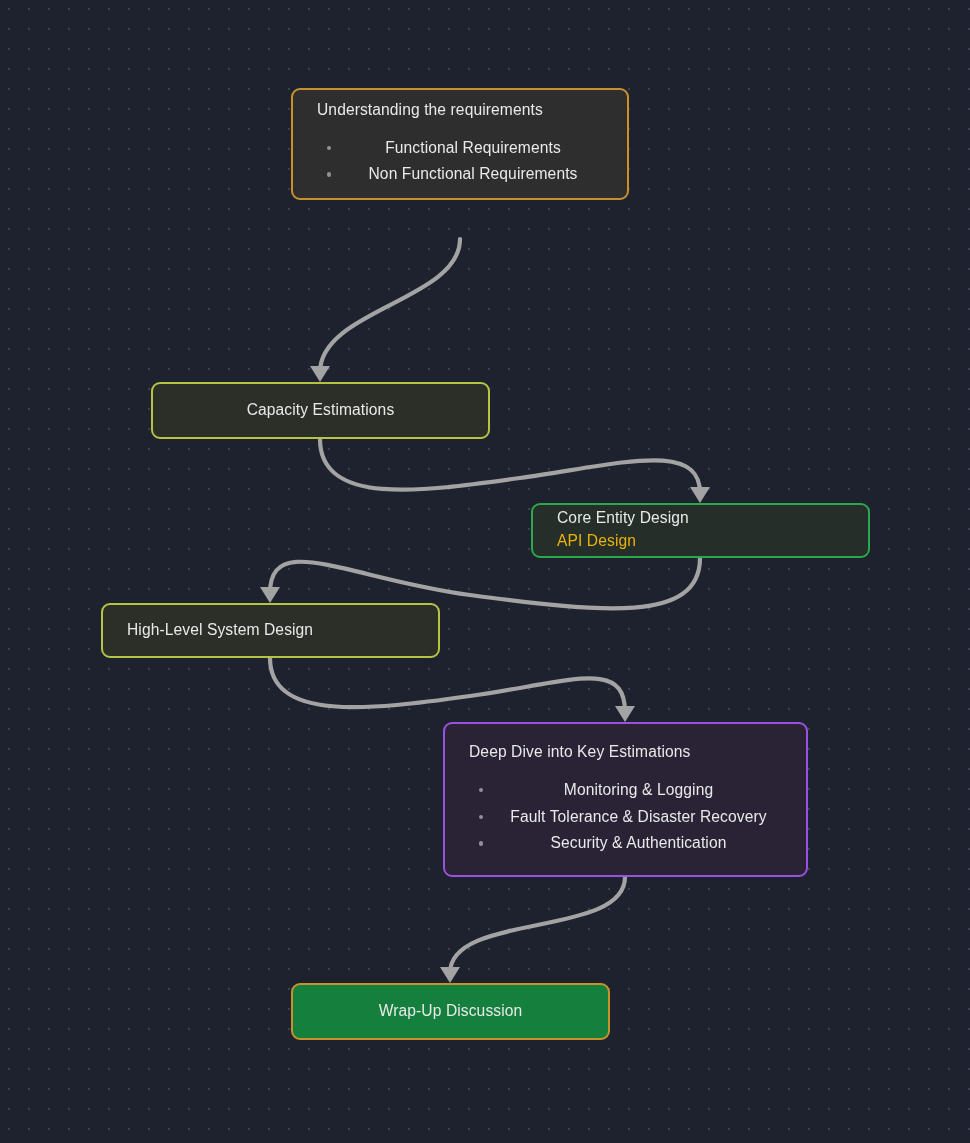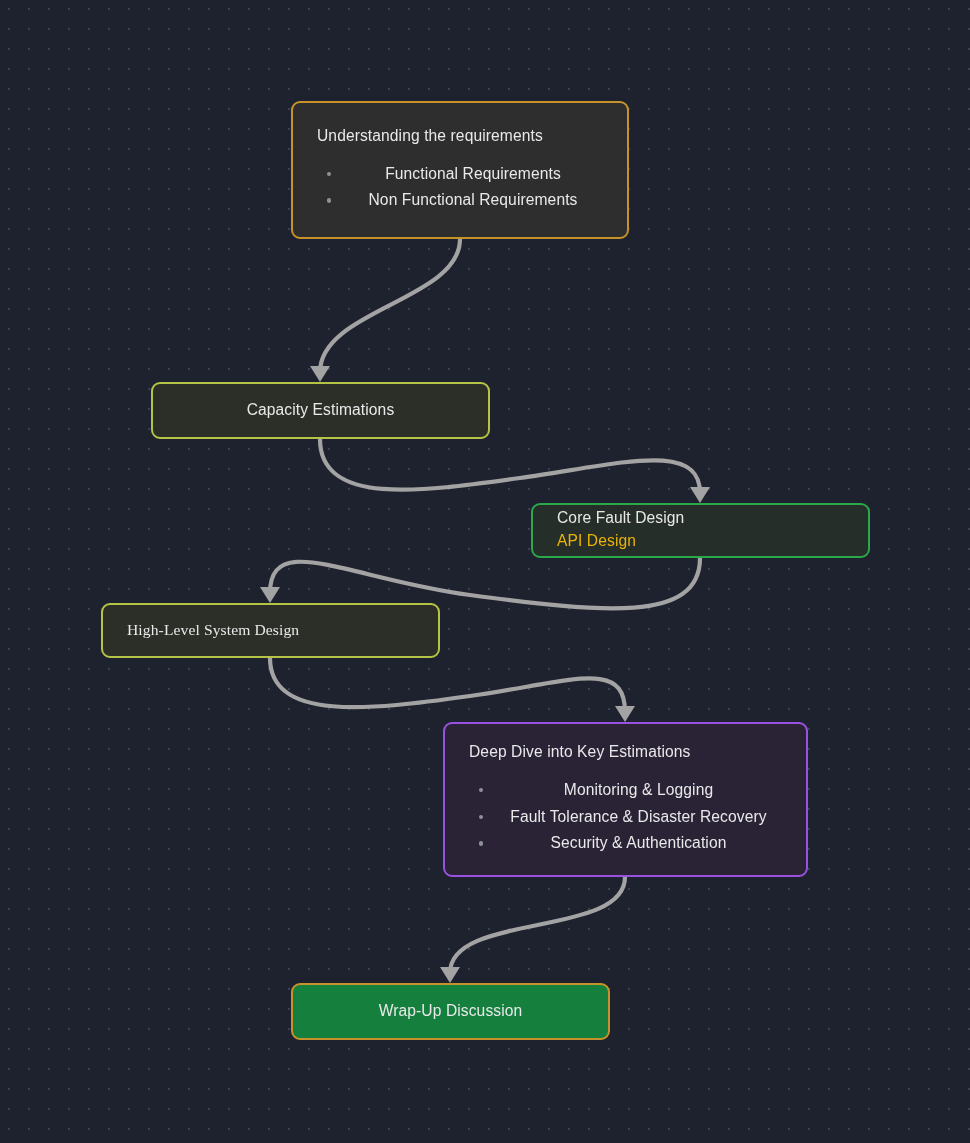--- a/index.html
+++ b/index.html
@@ -97,21 +97,21 @@
 
   .node-subtitle {
     color: #eab308;
     font-size: 15.6px;
     line-height: 1.52;
     letter-spacing: 0.1px;
     white-space: nowrap;
   }
 
   
-  #node-requirements { left: 291px; top: 101px;  width: 338px; height: 138px; }
+  #node-requirements { left: 291px; top: 88px;  width: 338px; height: 112px; }
   #node-capacity     { left: 151px; top: 382px;  width: 339px; height: 57px; align-items: center;  }
   #node-core-entity  { left: 531px; top: 503px;  width: 339px; height: 55px;  }
   #node-high-level   { left: 101px; top: 603px;  width: 339px; height: 55px;  }
   #node-deep-dive    { left: 443px; top: 722px;  width: 365px; height: 155px; }
   #node-wrap-up      { left: 291px; top: 983px;  width: 319px; height: 57px;  }
 </style>
 </head>
 <body>
 
 <div id="canvas"></div>
@@ -150,25 +150,25 @@
     <li>Functional Requirements</li>
     <li>Non Functional Requirements</li>
   </ul>
 </div>
 
 <div class="node" id="node-capacity" style="border-color:#b5c444; background:#2c2f28;">
   <div class="node-title">Capacity Estimations</div>
 </div>
 
 <div class="node" id="node-core-entity" style="border-color:#2aa84a; background:#252e29;">
-  <div class="node-title">Core Fault Design</div>
+  <div class="node-title">Core Entity Design</div>
   <div class="node-subtitle">API Design</div>
 </div>
 
-<div class="node" id="node-high-level" style="border-color:#b5c444; background:#2c2f28;font-family:Liberation Serif, serif;">
+<div class="node" id="node-high-level" style="border-color:#b5c444; background:#2c2f28;">
   <div class="node-title">High-Level System Design</div>
 </div>
 
 <div class="node" id="node-deep-dive" style="border-color:#9b51e0; background:#2a2336;">
   <div class="node-title">Deep Dive into Key Estimations</div>
   <ul class="node-list">
     <li>Monitoring &amp; Logging</li>
     <li>Fault Tolerance &amp; Disaster Recovery</li>
     <li>Security &amp; Authentication</li>
   </ul>

